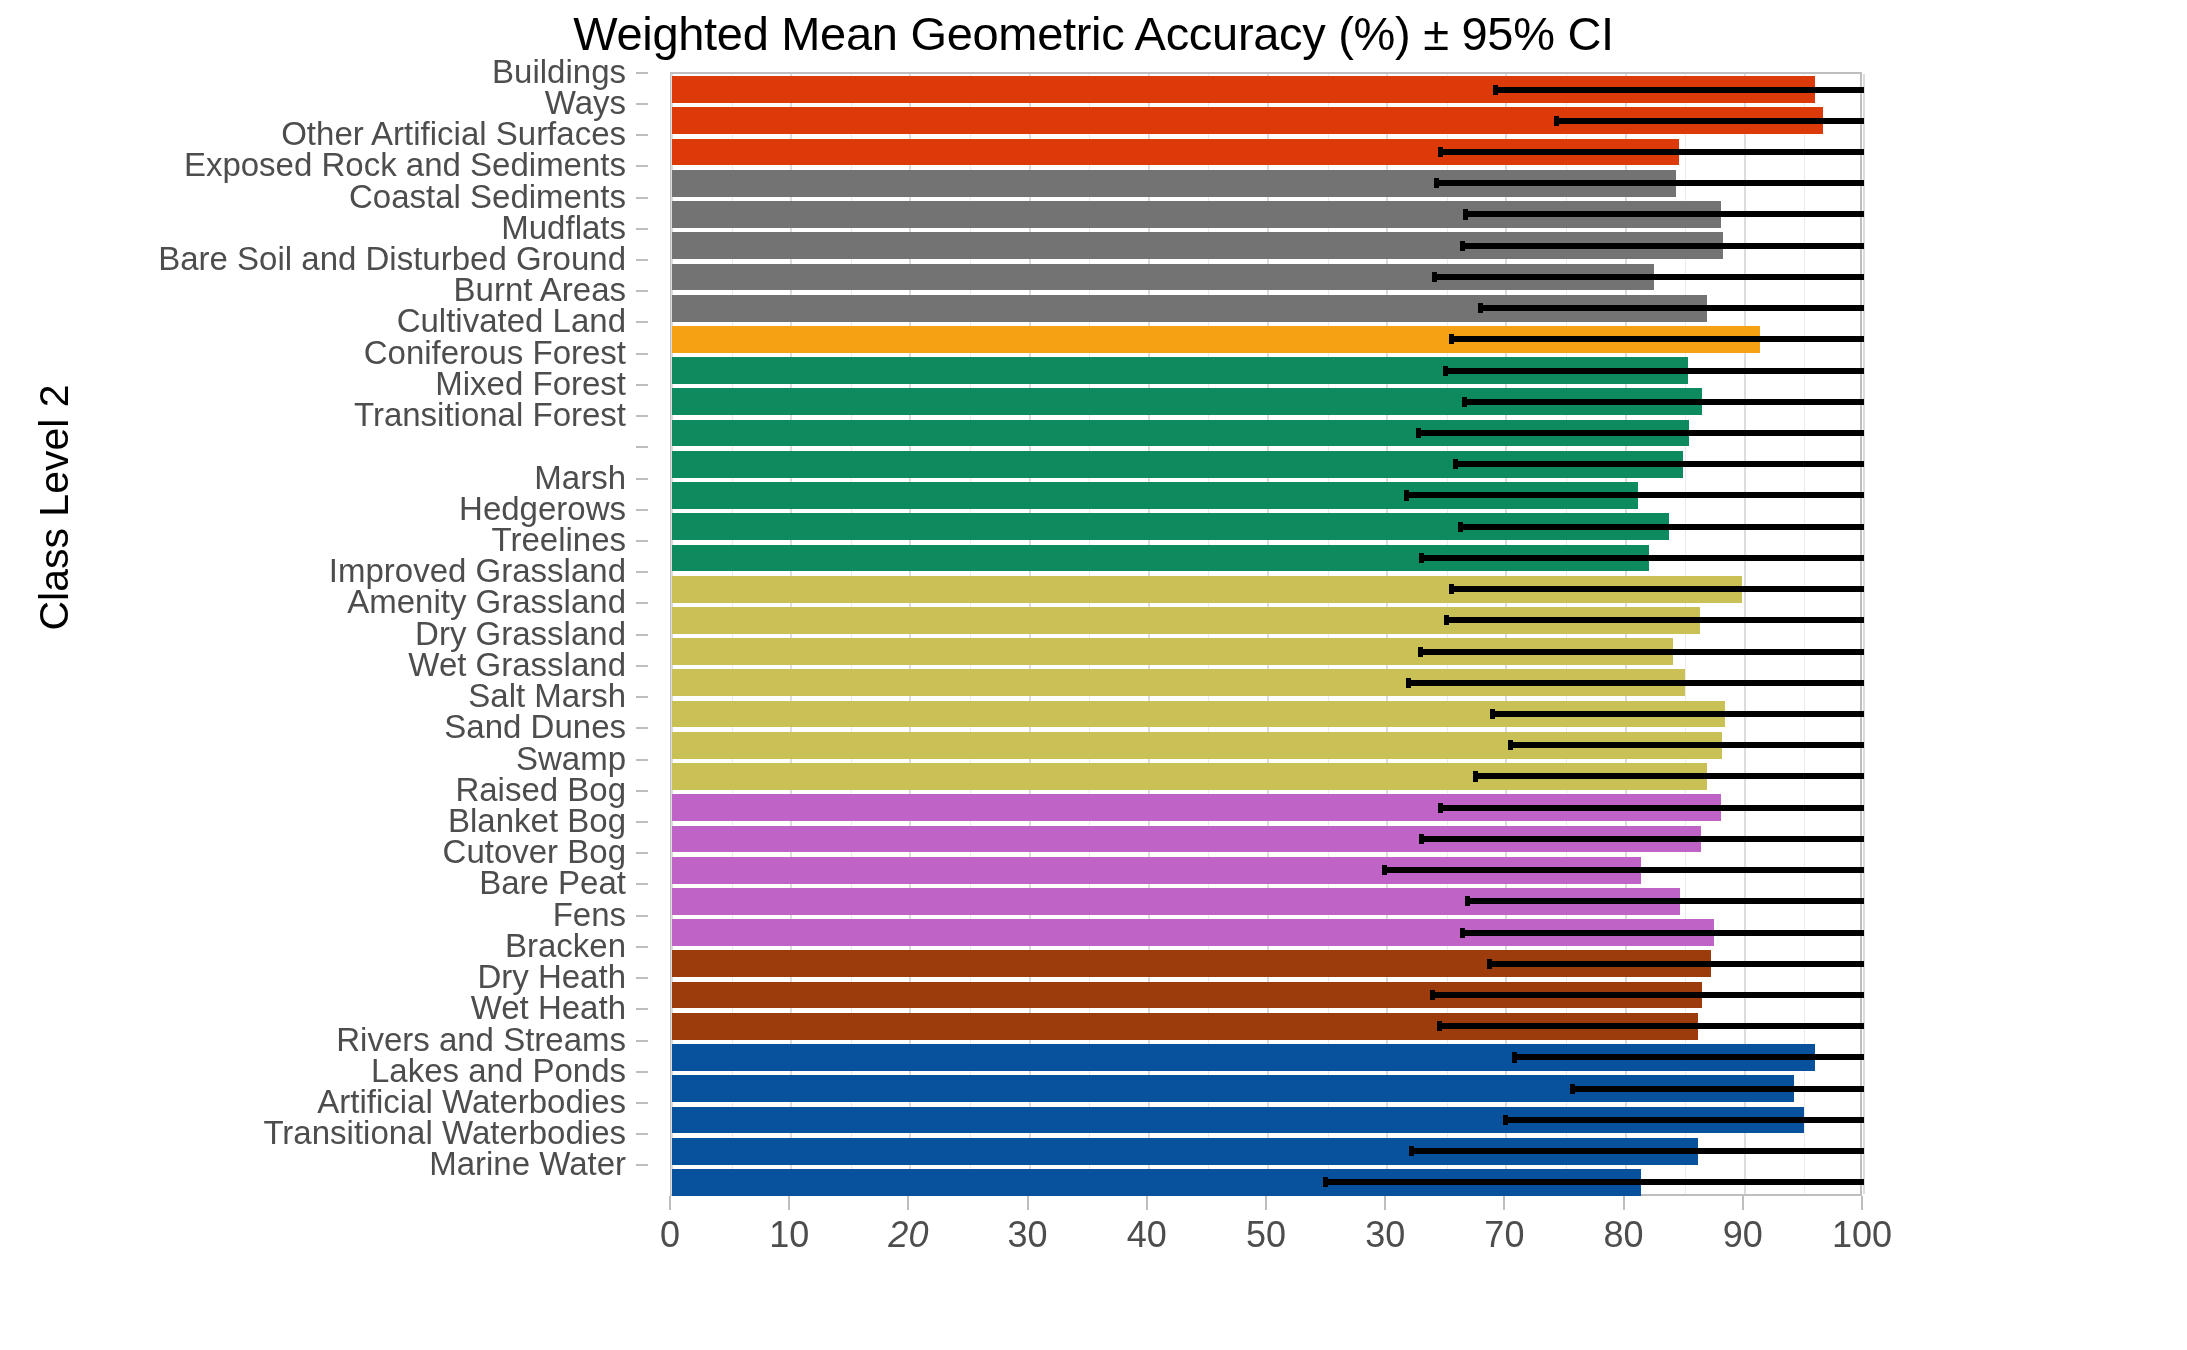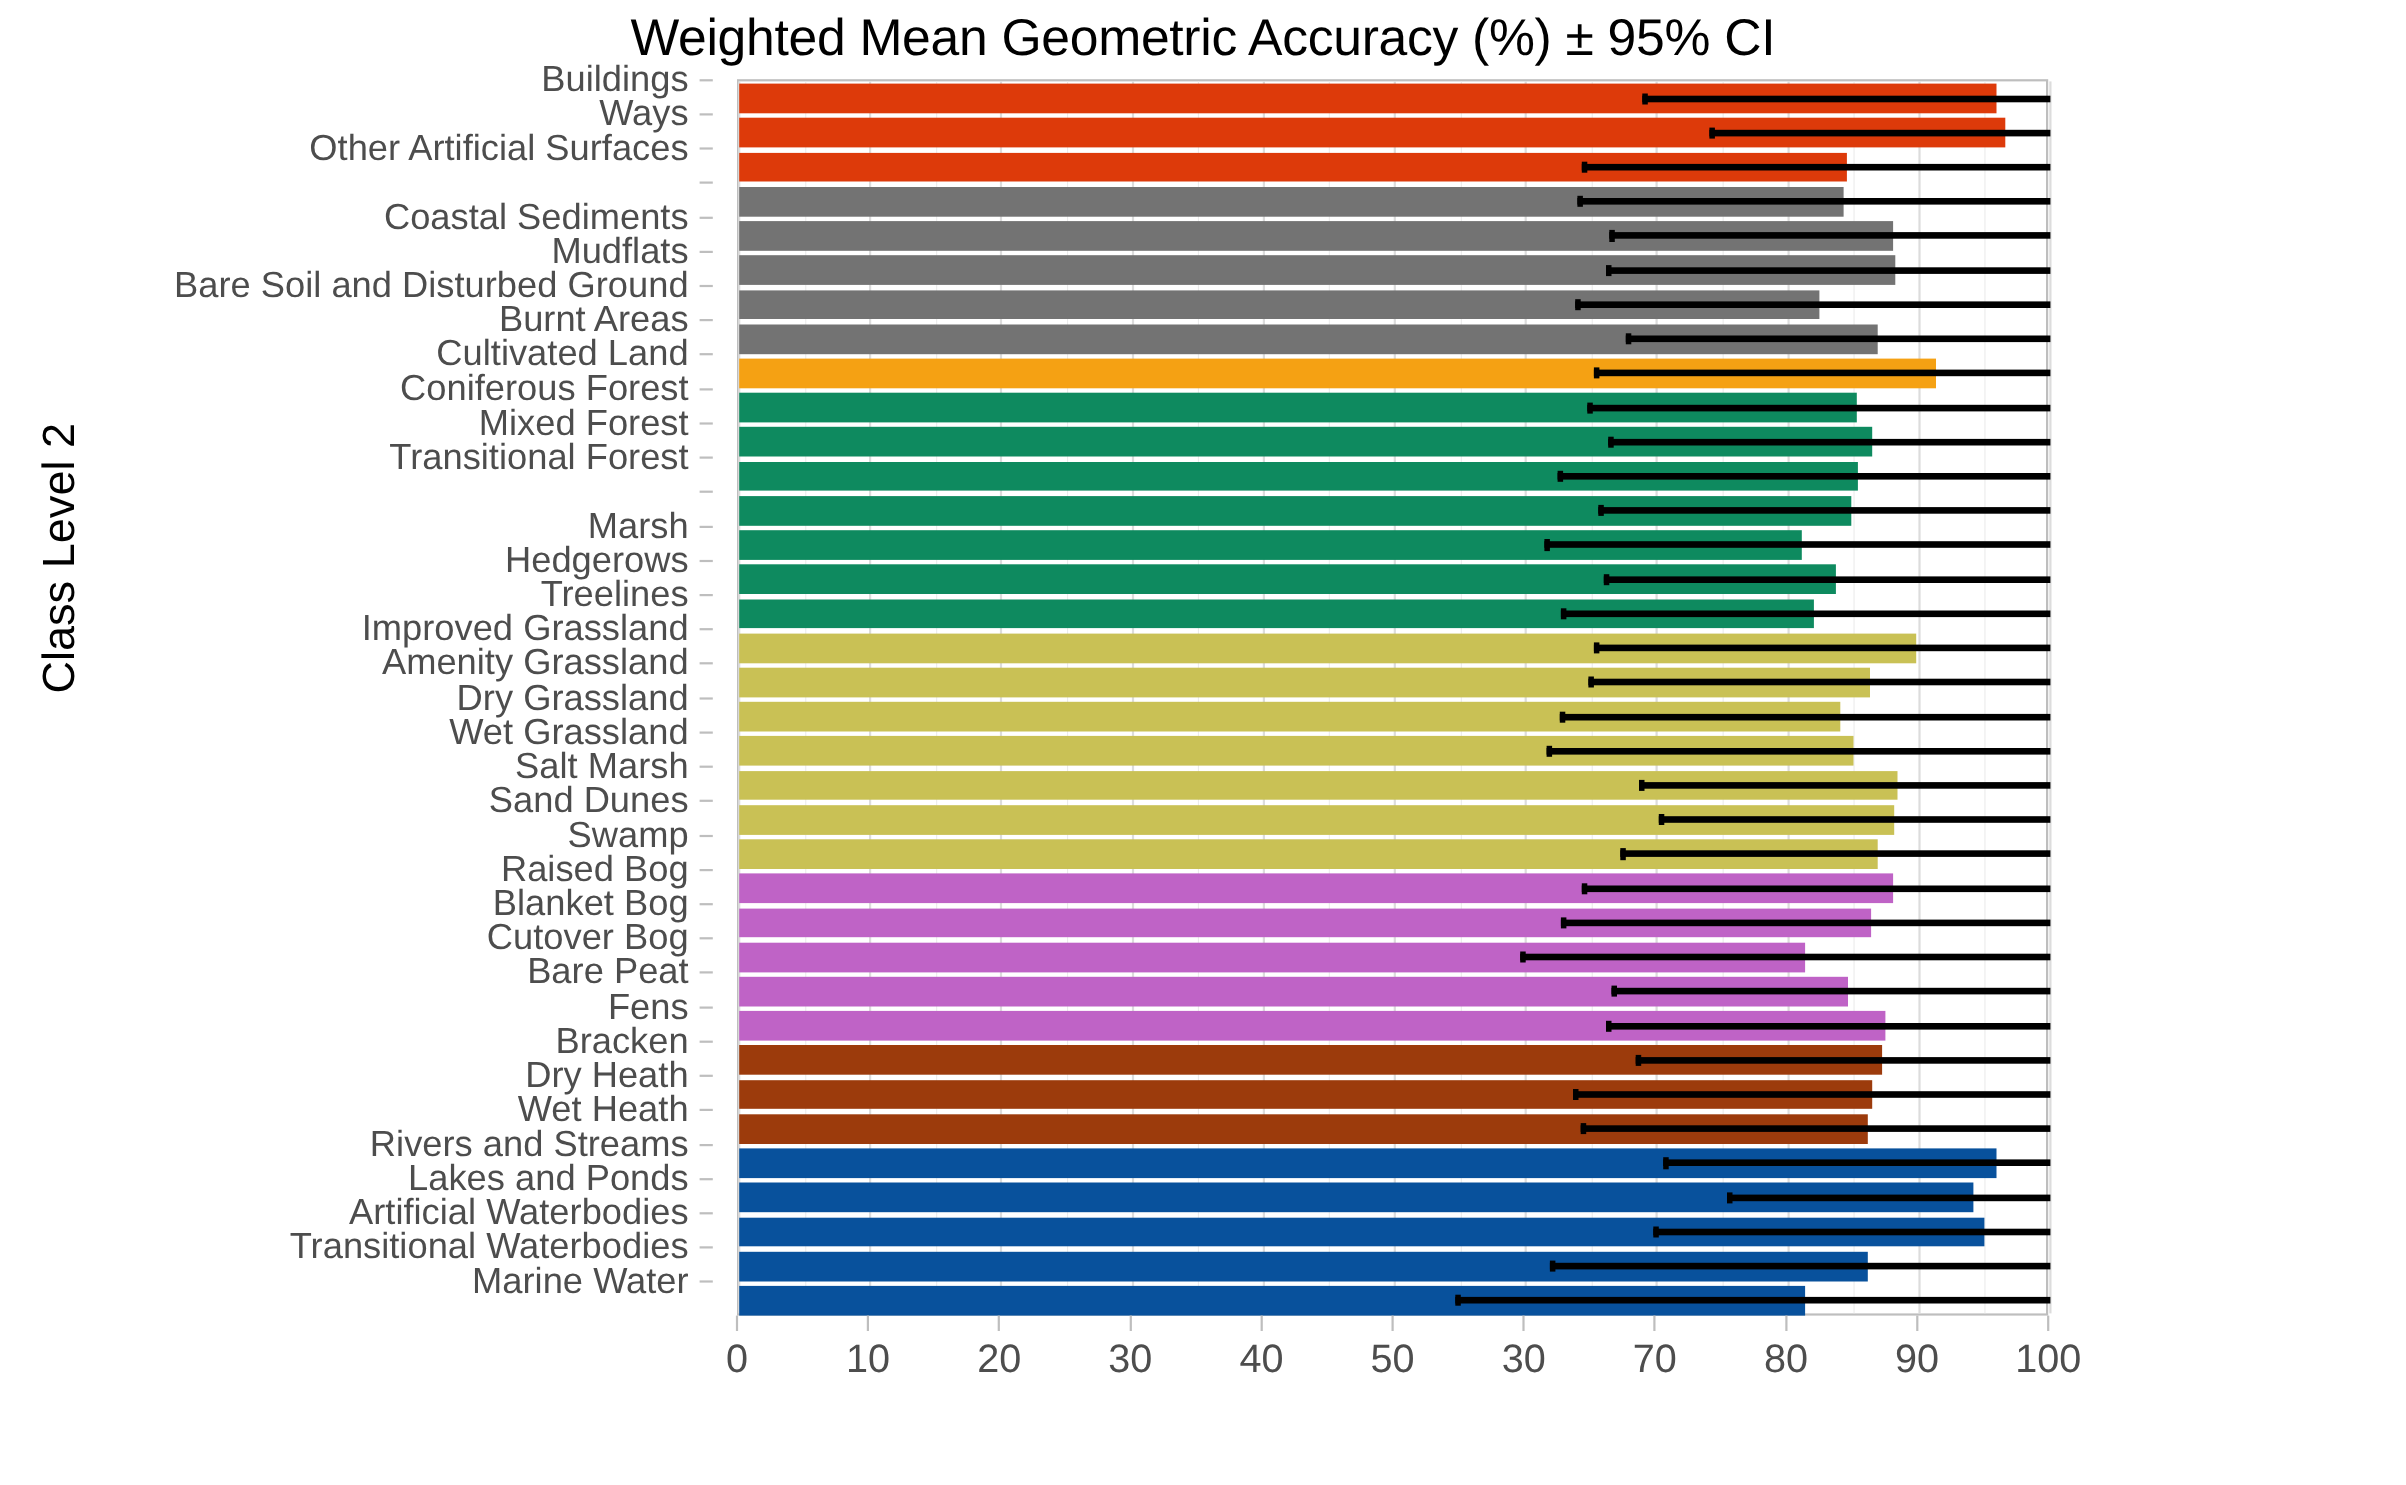--- a/index.html
+++ b/index.html
@@ -171,20 +171,21 @@
 
   <div id="y-axis-title">Class Level 2</div>
 
   <div id="y-labels">
       <div class="y-label" style="top: -1.38889px;">Buildings</div>
       <div class="y-tick" style="top: 15.6111px;"></div>
       <div class="y-label" style="top: 29.8333px;">Ways</div>
       <div class="y-tick" style="top: 46.8333px;"></div>
       <div class="y-label" style="top: 61.0556px;">Other Artificial Surfaces</div>
       <div class="y-tick" style="top: 78.0556px;"></div>
+      <div class="y-label" style="top: 92.2778px;">Exposed Rock and Sediments</div>
       <div class="y-tick" style="top: 109.278px;"></div>
       <div class="y-label" style="top: 123.5px;">Coastal Sediments</div>
       <div class="y-tick" style="top: 140.5px;"></div>
       <div class="y-label" style="top: 154.722px;">Mudflats</div>
       <div class="y-tick" style="top: 171.722px;"></div>
       <div class="y-label" style="top: 185.944px;">Bare Soil and Disturbed Ground</div>
       <div class="y-tick" style="top: 202.944px;"></div>
       <div class="y-label" style="top: 217.167px;">Burnt Areas</div>
       <div class="y-tick" style="top: 234.167px;"></div>
       <div class="y-label" style="top: 248.389px; margin-left: 36px;">Cultivated Land</div>
@@ -461,21 +462,21 @@
       <div class="x-tick" style="left: 595px;"></div>
       <div class="x-tick" style="left: 714.2px;"></div>
       <div class="x-tick" style="left: 833.4px;"></div>
       <div class="x-tick" style="left: 952.6px;"></div>
       <div class="x-tick" style="left: 1071.8px;"></div>
       <div class="x-tick" style="left: 1191px;"></div>
     </div>
   <div id="x-tick-labels">
       <div class="x-tick-label" style="left: 0px;">0</div>
       <div class="x-tick-label" style="left: 119.2px;">10</div>
-      <div class="x-tick-label" style="left: 238.4px;">20</div>
+      <div class="x-tick-label" style="left: 238.4px; font-style: italic;">20</div>
       <div class="x-tick-label" style="left: 357.6px;">30</div>
       <div class="x-tick-label" style="left: 476.8px;">40</div>
       <div class="x-tick-label" style="left: 596px;">50</div>
       <div class="x-tick-label" style="left: 715.2px;">30</div>
       <div class="x-tick-label" style="left: 834.4px;">70</div>
       <div class="x-tick-label" style="left: 953.6px;">80</div>
       <div class="x-tick-label" style="left: 1072.8px;">90</div>
       <div class="x-tick-label" style="left: 1192px;">100</div>
     </div>
 

